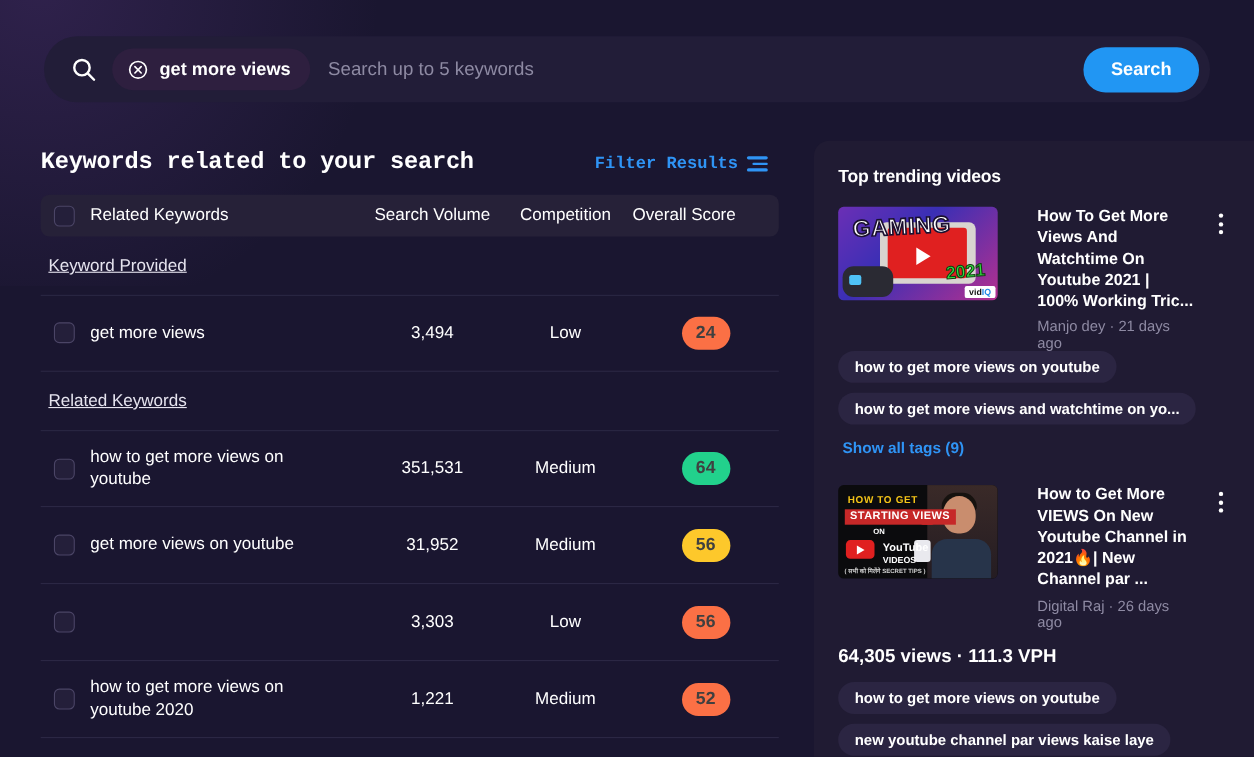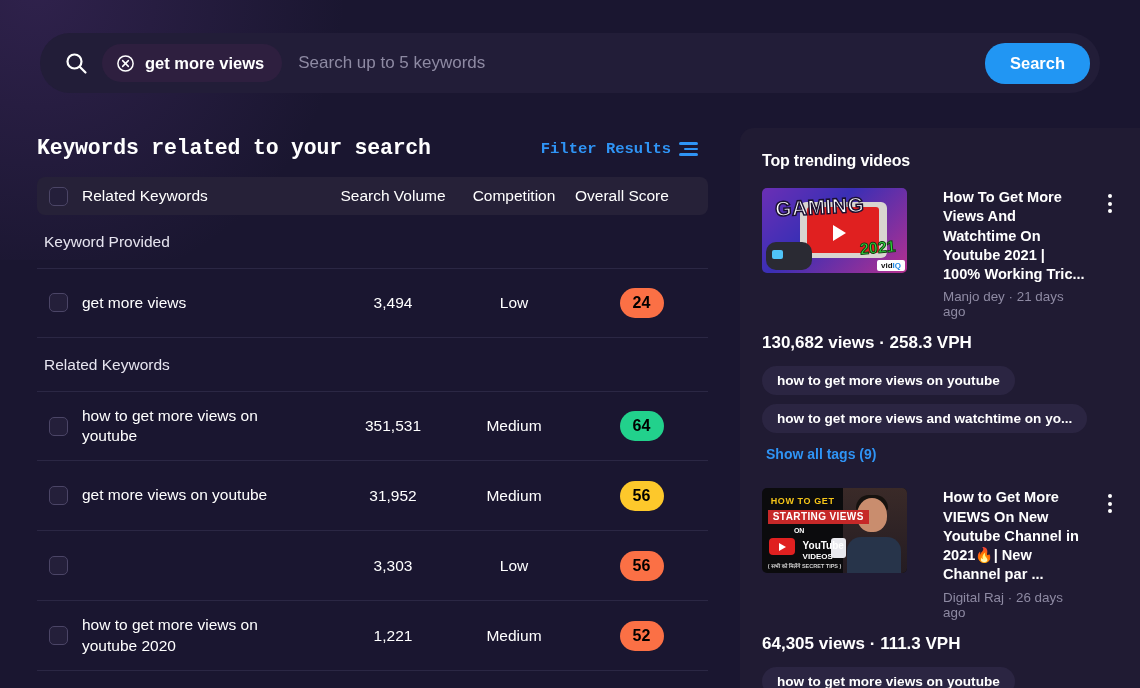--- a/index.html
+++ b/index.html
@@ -156,32 +156,33 @@
     border-radius: 5px;
     background: #241f3a;
     cursor: pointer;
   }
   .kw-label { line-height: 1.32; max-width: 215px; }
 
   .group-label {
     font-size: 15.5px;
     color: #e6e4ef;
     padding: 18px 0 17px 7px;
+    text-decoration: underline;
   }
 
   .score {
     min-width: 44px;
     height: 30px;
     border-radius: 15px;
     display: flex;
     align-items: center;
     justify-content: center;
     font-size: 16px;
     font-weight: 700;
-    color: #000000;
+    color: #404040;
     padding: 0 10px;
   }
   .score.orange { background: #fb7045; }
   .score.green  { background: #22d18c; }
   .score.yellow { background: #fdc82b; }
 
   
   .right-panel {
     position: absolute;
     left: 740px; top: 128px;
@@ -503,21 +504,20 @@
           <span> · </span>
           <span>21 days ago</span>
         </div>
       </div>
       <div class="kebab">
           <span></span>
           <span></span>
           <span></span>
         </div>
     </div>
-    <div class="vstats">130,682 views  ·  258.3 VPH</div>
     <div class="tags">
       <span class="tag">how to get more views on youtube</span>
       <span class="tag">how to get more views and watchtime on yo...</span>
     </div>
     <div class="showall">Show all tags (9)</div>
   </div>
 
   <div class="video">
     <div class="video-top">
       <div class="thumb th2">

